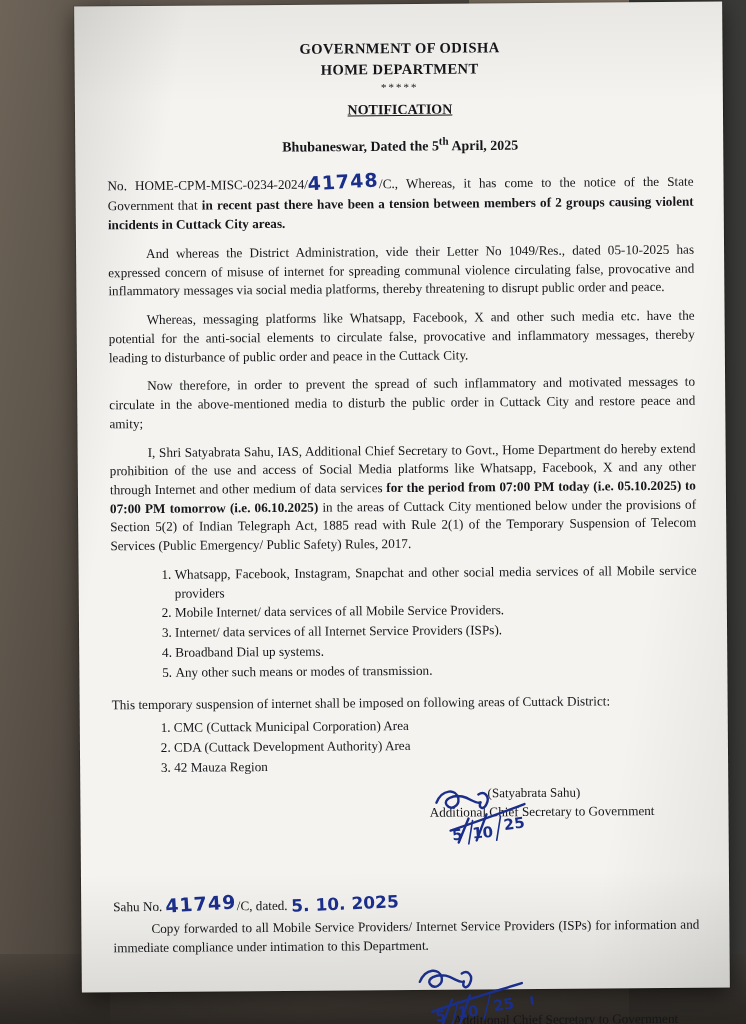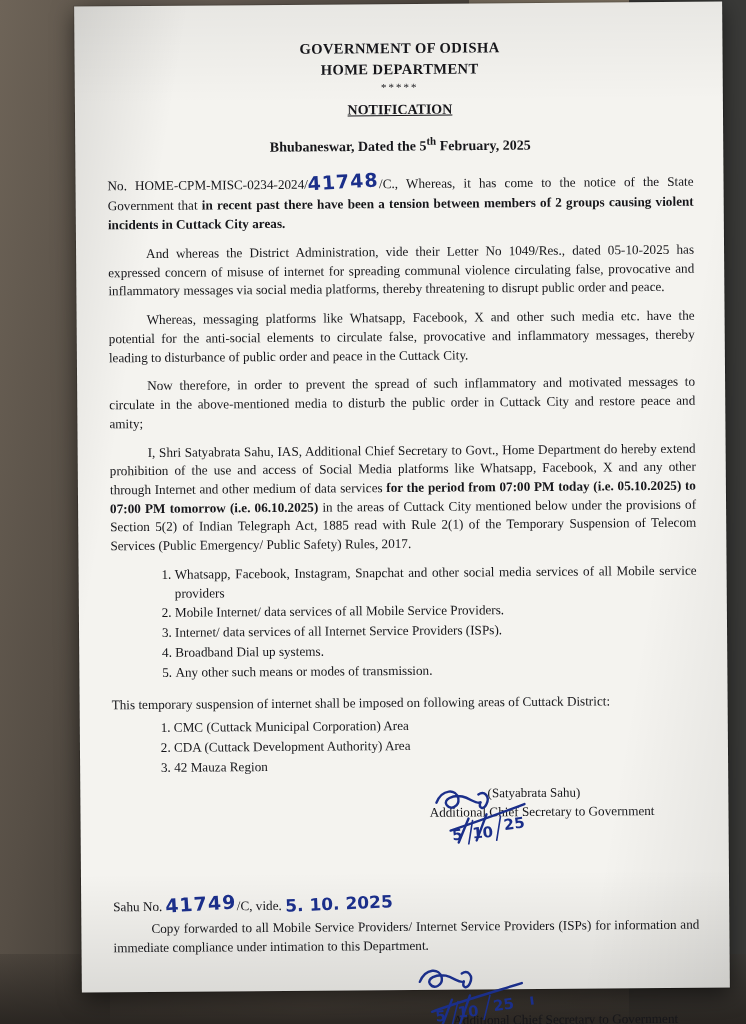--- a/index.html
+++ b/index.html
@@ -183,21 +183,21 @@
 
   <div id="sheet">
     <div id="content">
 
       <div class="head-line">GOVERNMENT OF ODISHA</div>
       <div class="head-line">HOME DEPARTMENT</div>
       <div class="stars">*****</div>
       <div class="notif">NOTIFICATION</div>
 
       <div class="dateline">
-        <span>Bhubaneswar, Dated the 5</span><sup>th</sup><span> February, 2025</span>
+        <span>Bhubaneswar, Dated the 5</span><sup>th</sup><span> April, 2025</span>
       </div>
 
       <p class="flush" style="margin-top:12px;">
         <span>No. HOME-CPM-MISC-0234-2024/</span><span class="hand">41748</span><span>/C.,</span>
         <span>Whereas, it has come to the notice of the State Government that </span><span class="b">in recent past there have been a tension between members of 2 groups causing violent incidents in Cuttack City areas.</span>
       </p>
 
       <p class="para">And whereas the District Administration, vide their Letter No 1049/Res., dated 05-10-2025 has expressed concern of misuse of internet for spreading communal violence circulating false, provocative and inflammatory messages via social media platforms, thereby threatening to disrupt public order and peace.</p>
       <p class="para">Whereas, messaging platforms like Whatsapp, Facebook, X and other such media etc. have the potential for the anti-social elements to circulate false, provocative and inflammatory messages, thereby leading to disturbance of public order and peace in the Cuttack City.</p>
       <p class="para">Now therefore, in order to prevent the spread of such inflammatory and motivated messages to circulate in the above-mentioned media to disturb the public order in Cuttack City and restore peace and amity;</p>
@@ -242,21 +242,21 @@
               <path d="M68,60 L72,36"></path>
             </g>
           </svg>
         </div>
         <div class="sig-name">(Satyabrata Sahu)</div>
         <div class="sig-title">Additional Chief Secretary to Government</div>
       </div>
 
       <div class="memo-row">
         <span>Sahu No.</span>
-        <span class="hand">41749</span><span>/C, vide.</span>
+        <span class="hand">41749</span><span>/C, dated.</span>
         <span class="hand-small">5. 10. 2025</span>
       </div>
 
       <p class="para" style="margin-top:2px;">Copy forwarded to all Mobile Service Providers/ Internet Service Providers (ISPs) for information and immediate compliance under intimation to this Department.</p>
 
       <div class="sig-block2">
         <div class="signature2">
           <svg width="170" height="70" viewBox="0 0 170 70" xmlns="http://www.w3.org/2000/svg">
             <g fill="none" stroke="#1b2f8a" stroke-width="2.4" stroke-linecap="round">
               <path d="M8,22 C14,8 28,8 30,18 C31,26 22,30 18,24 C15,19 24,14 34,16 C42,18 48,24 52,22"></path>

